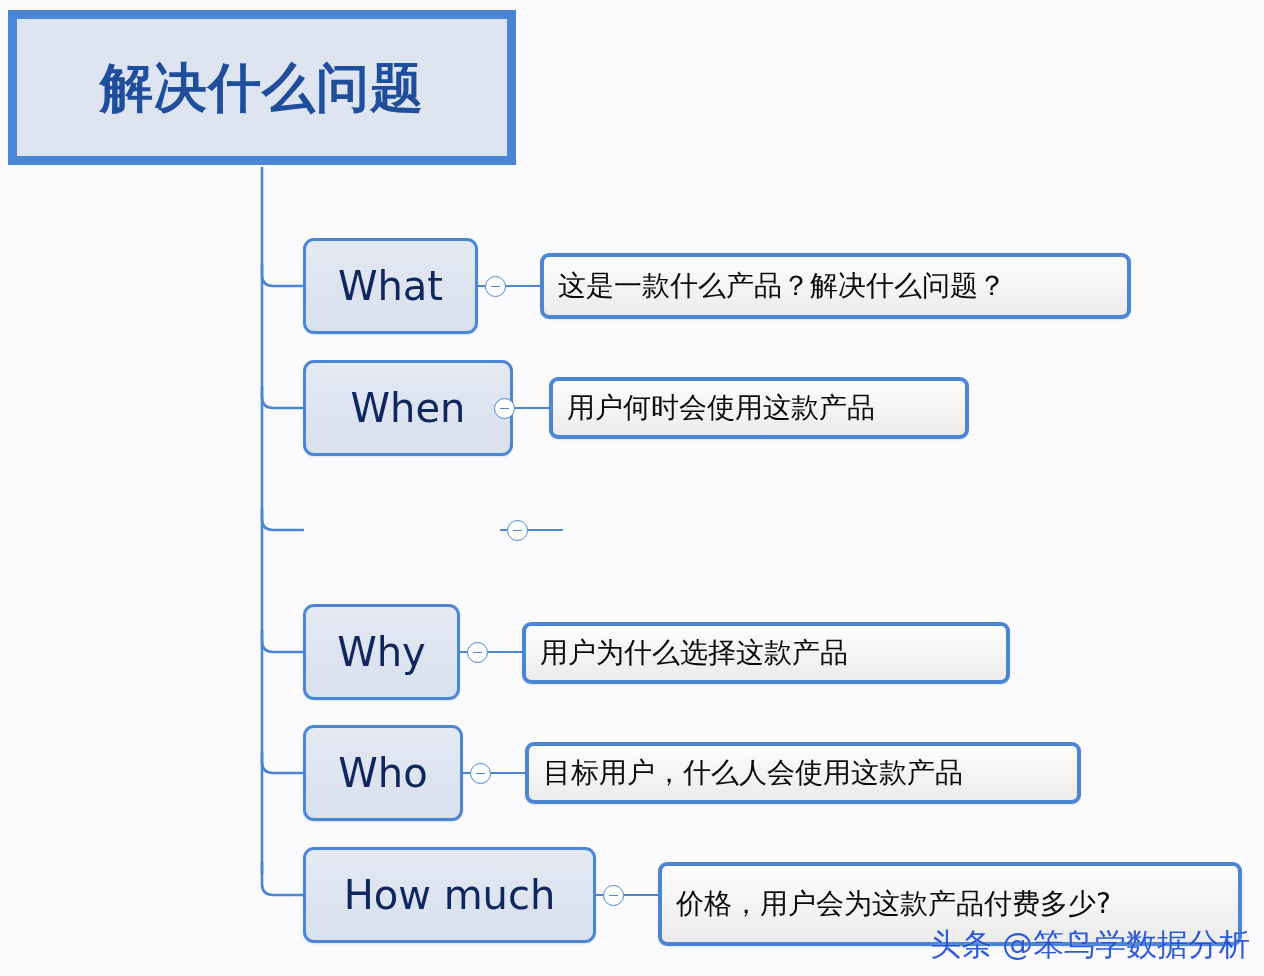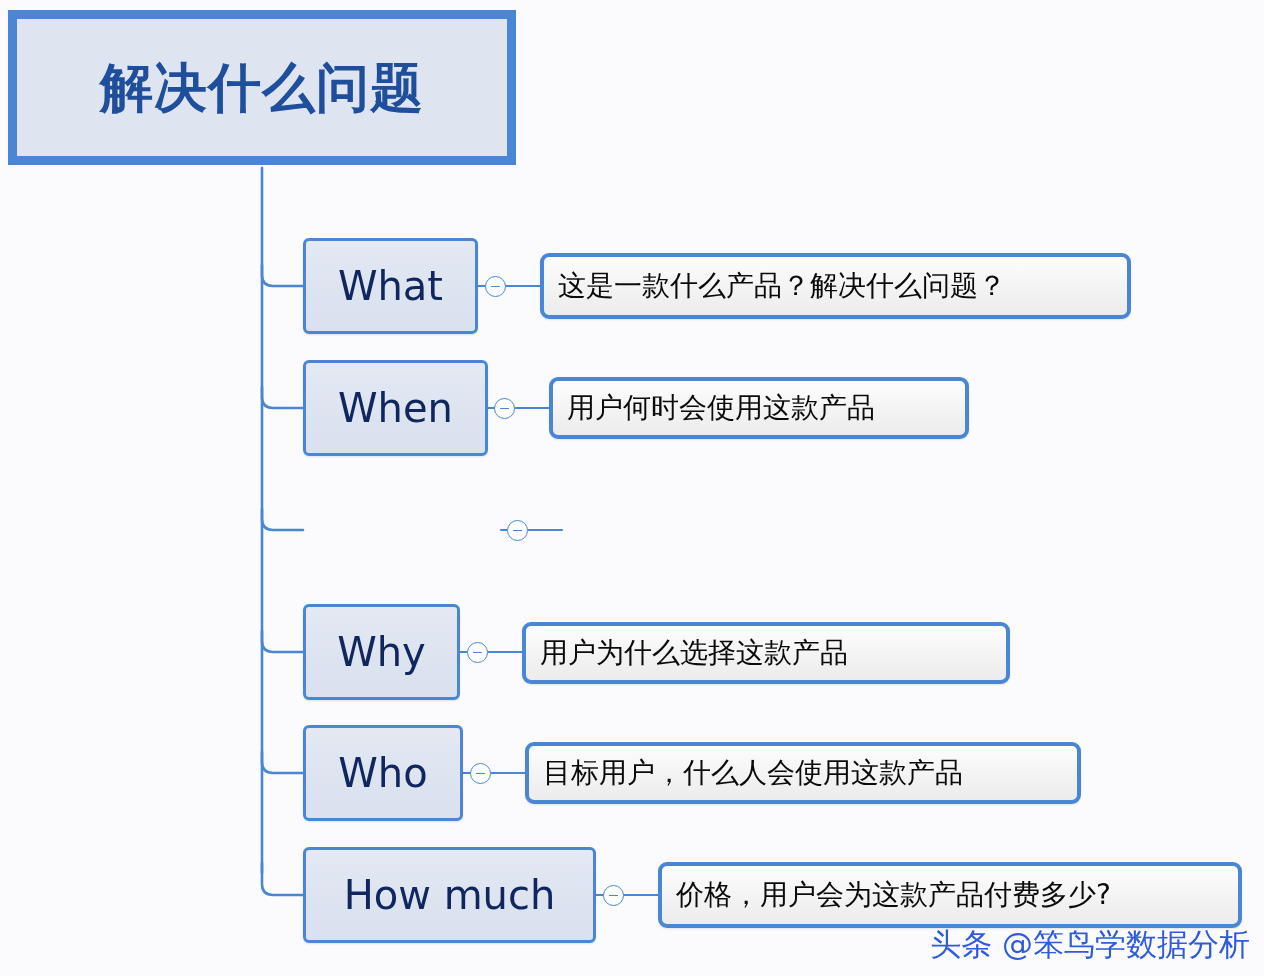--- a/index.html
+++ b/index.html
@@ -53,21 +53,21 @@
     line-height: 1;
     font-family: "DejaVu Sans", "Liberation Sans", sans-serif;
   }
 
   
   .key-node {
     position: absolute;
     box-sizing: border-box;
     background: linear-gradient(180deg, #e4e9f3 0%, #dde4f0 55%, #d9e1ef 100%);
     border: 3px solid #4a86d4;
-    border-radius: 6px;
+    border-radius: 11px;
     display: flex;
     align-items: center;
     justify-content: center;
     box-shadow: 0 1px 2px rgba(70,110,170,0.18);
   }
   .key-label {
     font-size: 40px;
     color: #10265f;
     line-height: 1;
     white-space: nowrap;
@@ -169,21 +169,21 @@
   <div class="key-node" style="left:303px; top:238px; width:175px; height:96px;">
     <span class="key-label">What</span>
   </div>
   <div class="collapse-toggle" style="left:485px; top:276px;">
     <span class="minus"></span>
   </div>
   <div class="detail-node" style="left:540px; top:253px; width:591px; height:66px;">
     <span class="detail-label">这是一款什么产品？解决什么问题？</span>
   </div>
 
-  <div class="key-node" style="left:303px; top:360px; width:185px; height:96px;">
+  <div class="key-node" style="left:303px; top:360px; width:210px; height:96px;">
     <span class="key-label">When</span>
   </div>
   <div class="collapse-toggle" style="left:494px; top:398px;">
     <span class="minus"></span>
   </div>
   <div class="detail-node" style="left:549px; top:377px; width:420px; height:62px;">
     <span class="detail-label">用户何时会使用这款产品</span>
   </div>
 
   <div class="collapse-toggle" style="left:507px; top:520px;">
@@ -209,19 +209,19 @@
   <div class="detail-node" style="left:525px; top:742px; width:556px; height:62px;">
     <span class="detail-label">目标用户，什么人会使用这款产品</span>
   </div>
 
   <div class="key-node" style="left:303px; top:847px; width:293px; height:96px;">
     <span class="key-label">How much</span>
   </div>
   <div class="collapse-toggle" style="left:603px; top:885px;">
     <span class="minus"></span>
   </div>
-  <div class="detail-node" style="left:658px; top:862px; width:584px; height:66px;">
+  <div class="detail-node" style="left:658px; top:862px; width:584px; height:84px;">
     <span class="detail-label">价格，用户会为这款产品付费多少?</span>
   </div>
 
   <div id="watermark">头条 @笨鸟学数据分析</div>
 
 </div>
 
 </body></html>

